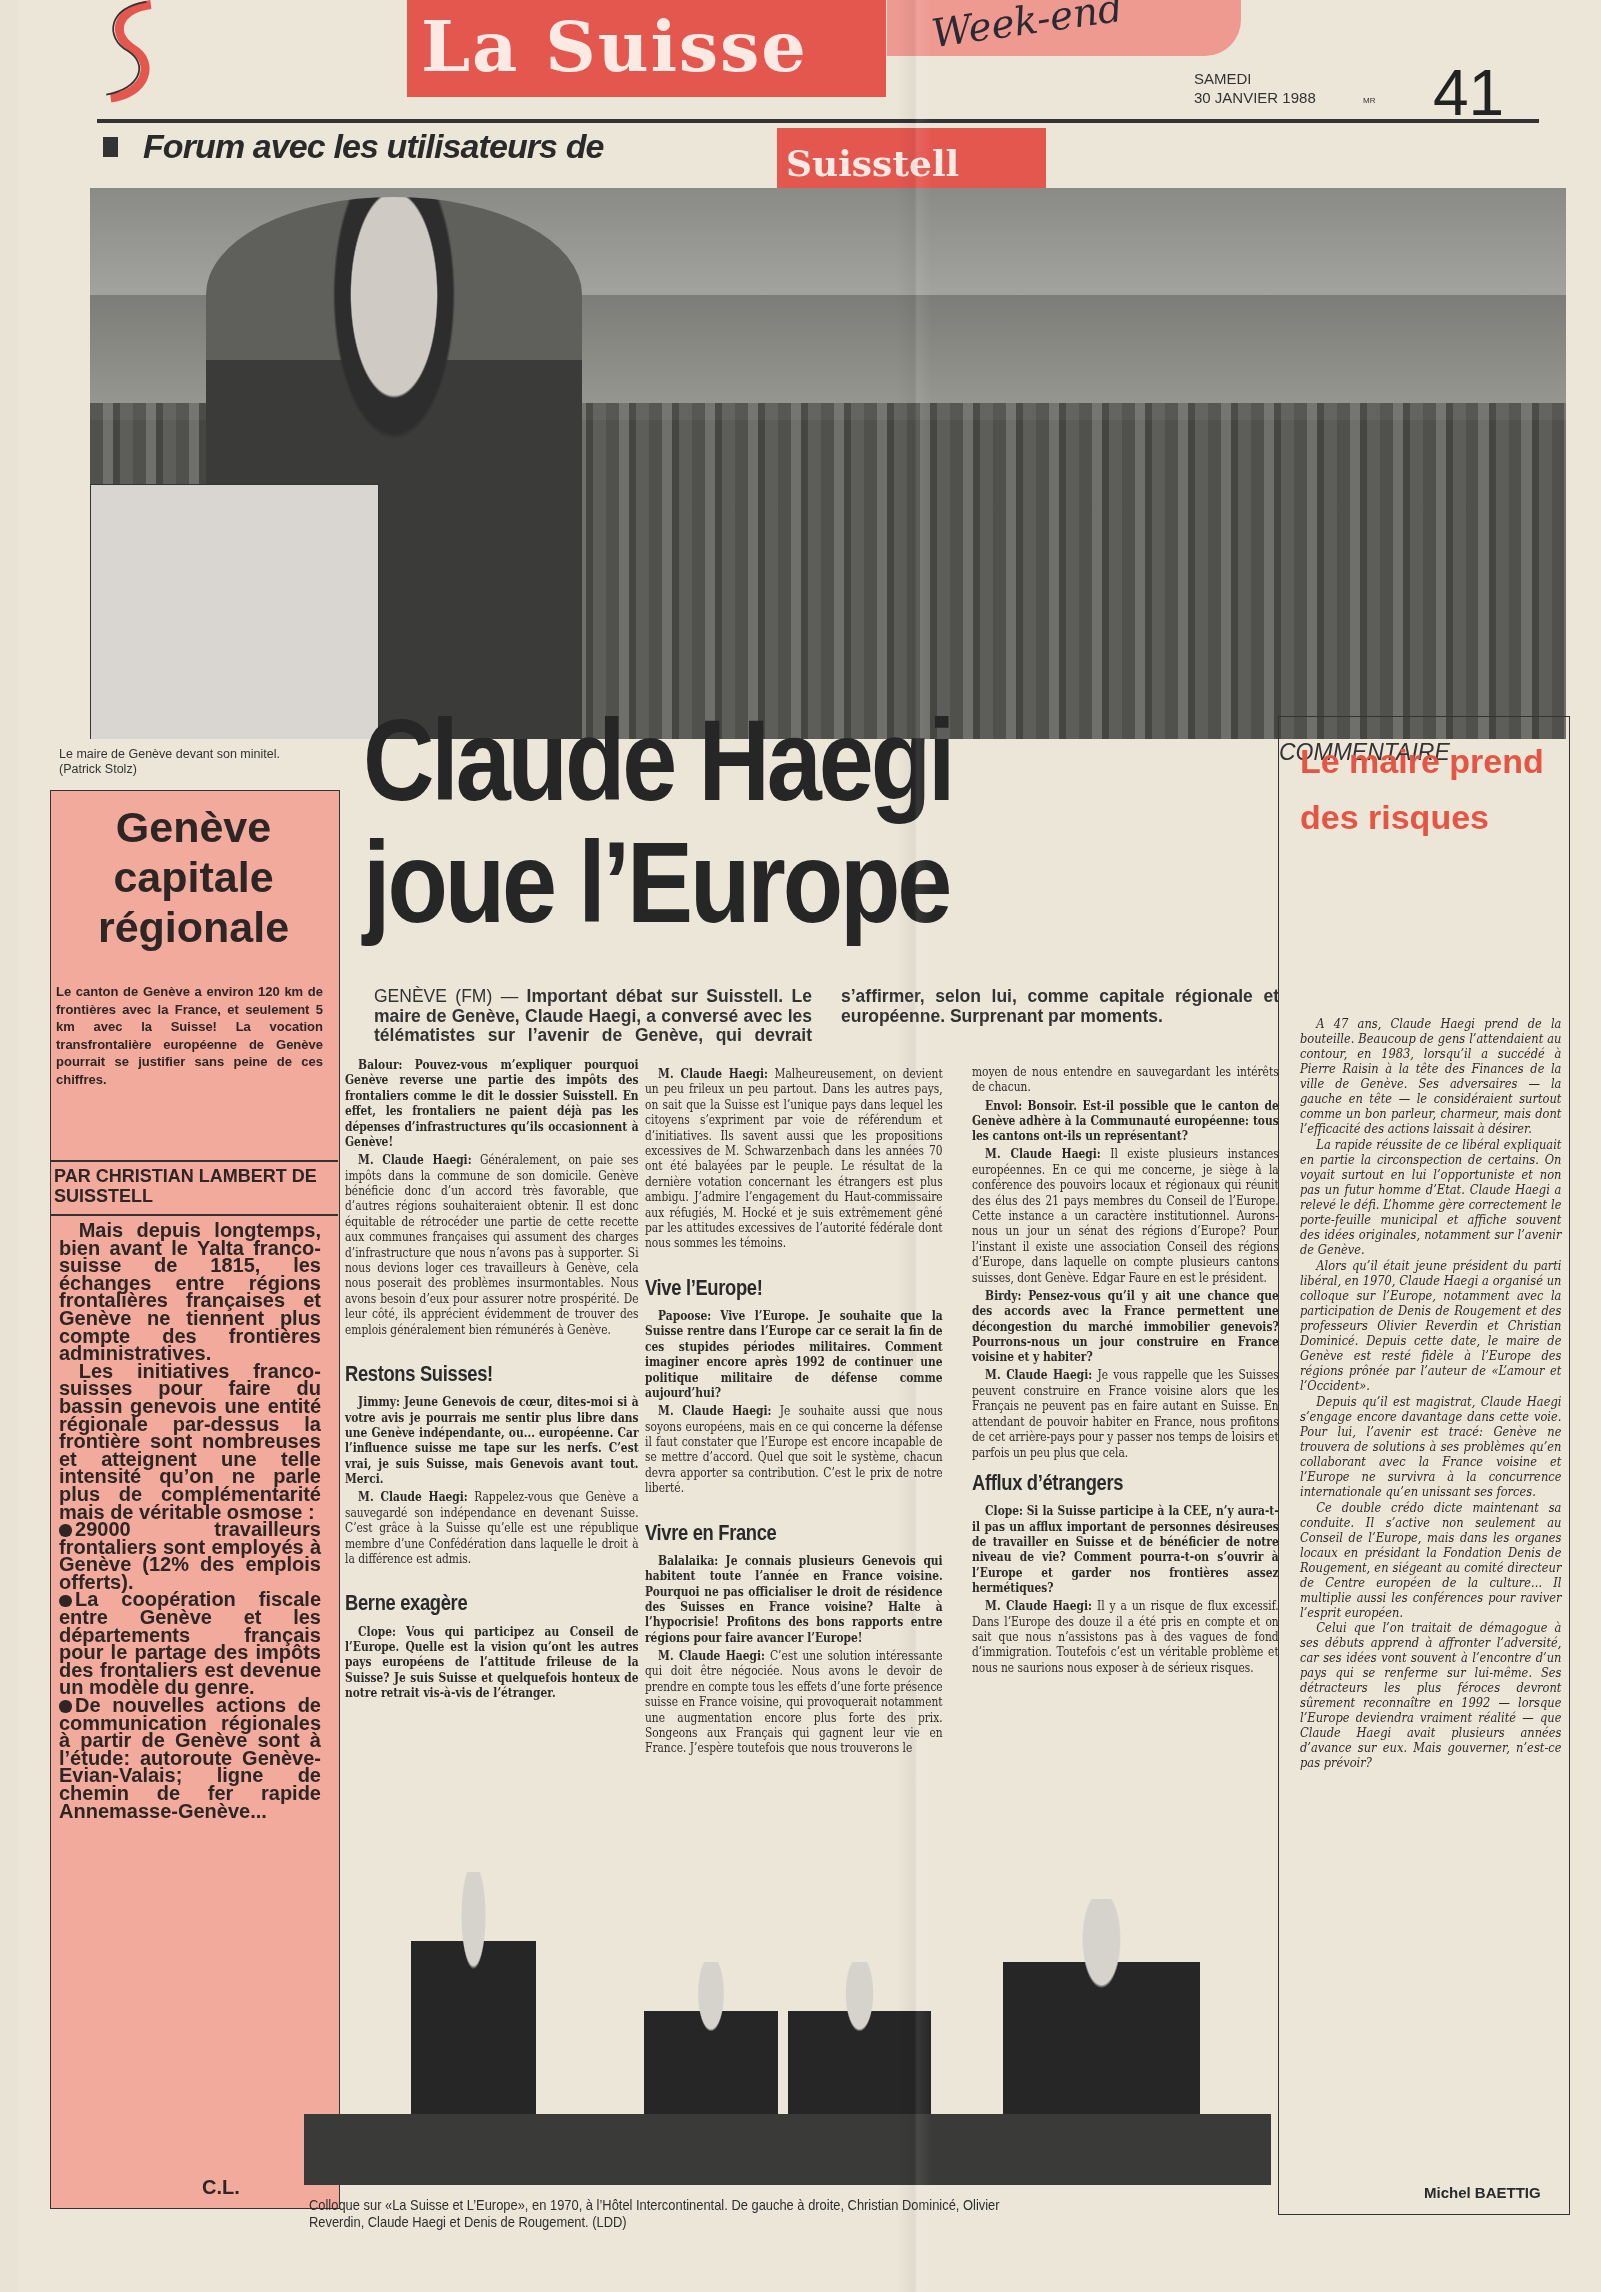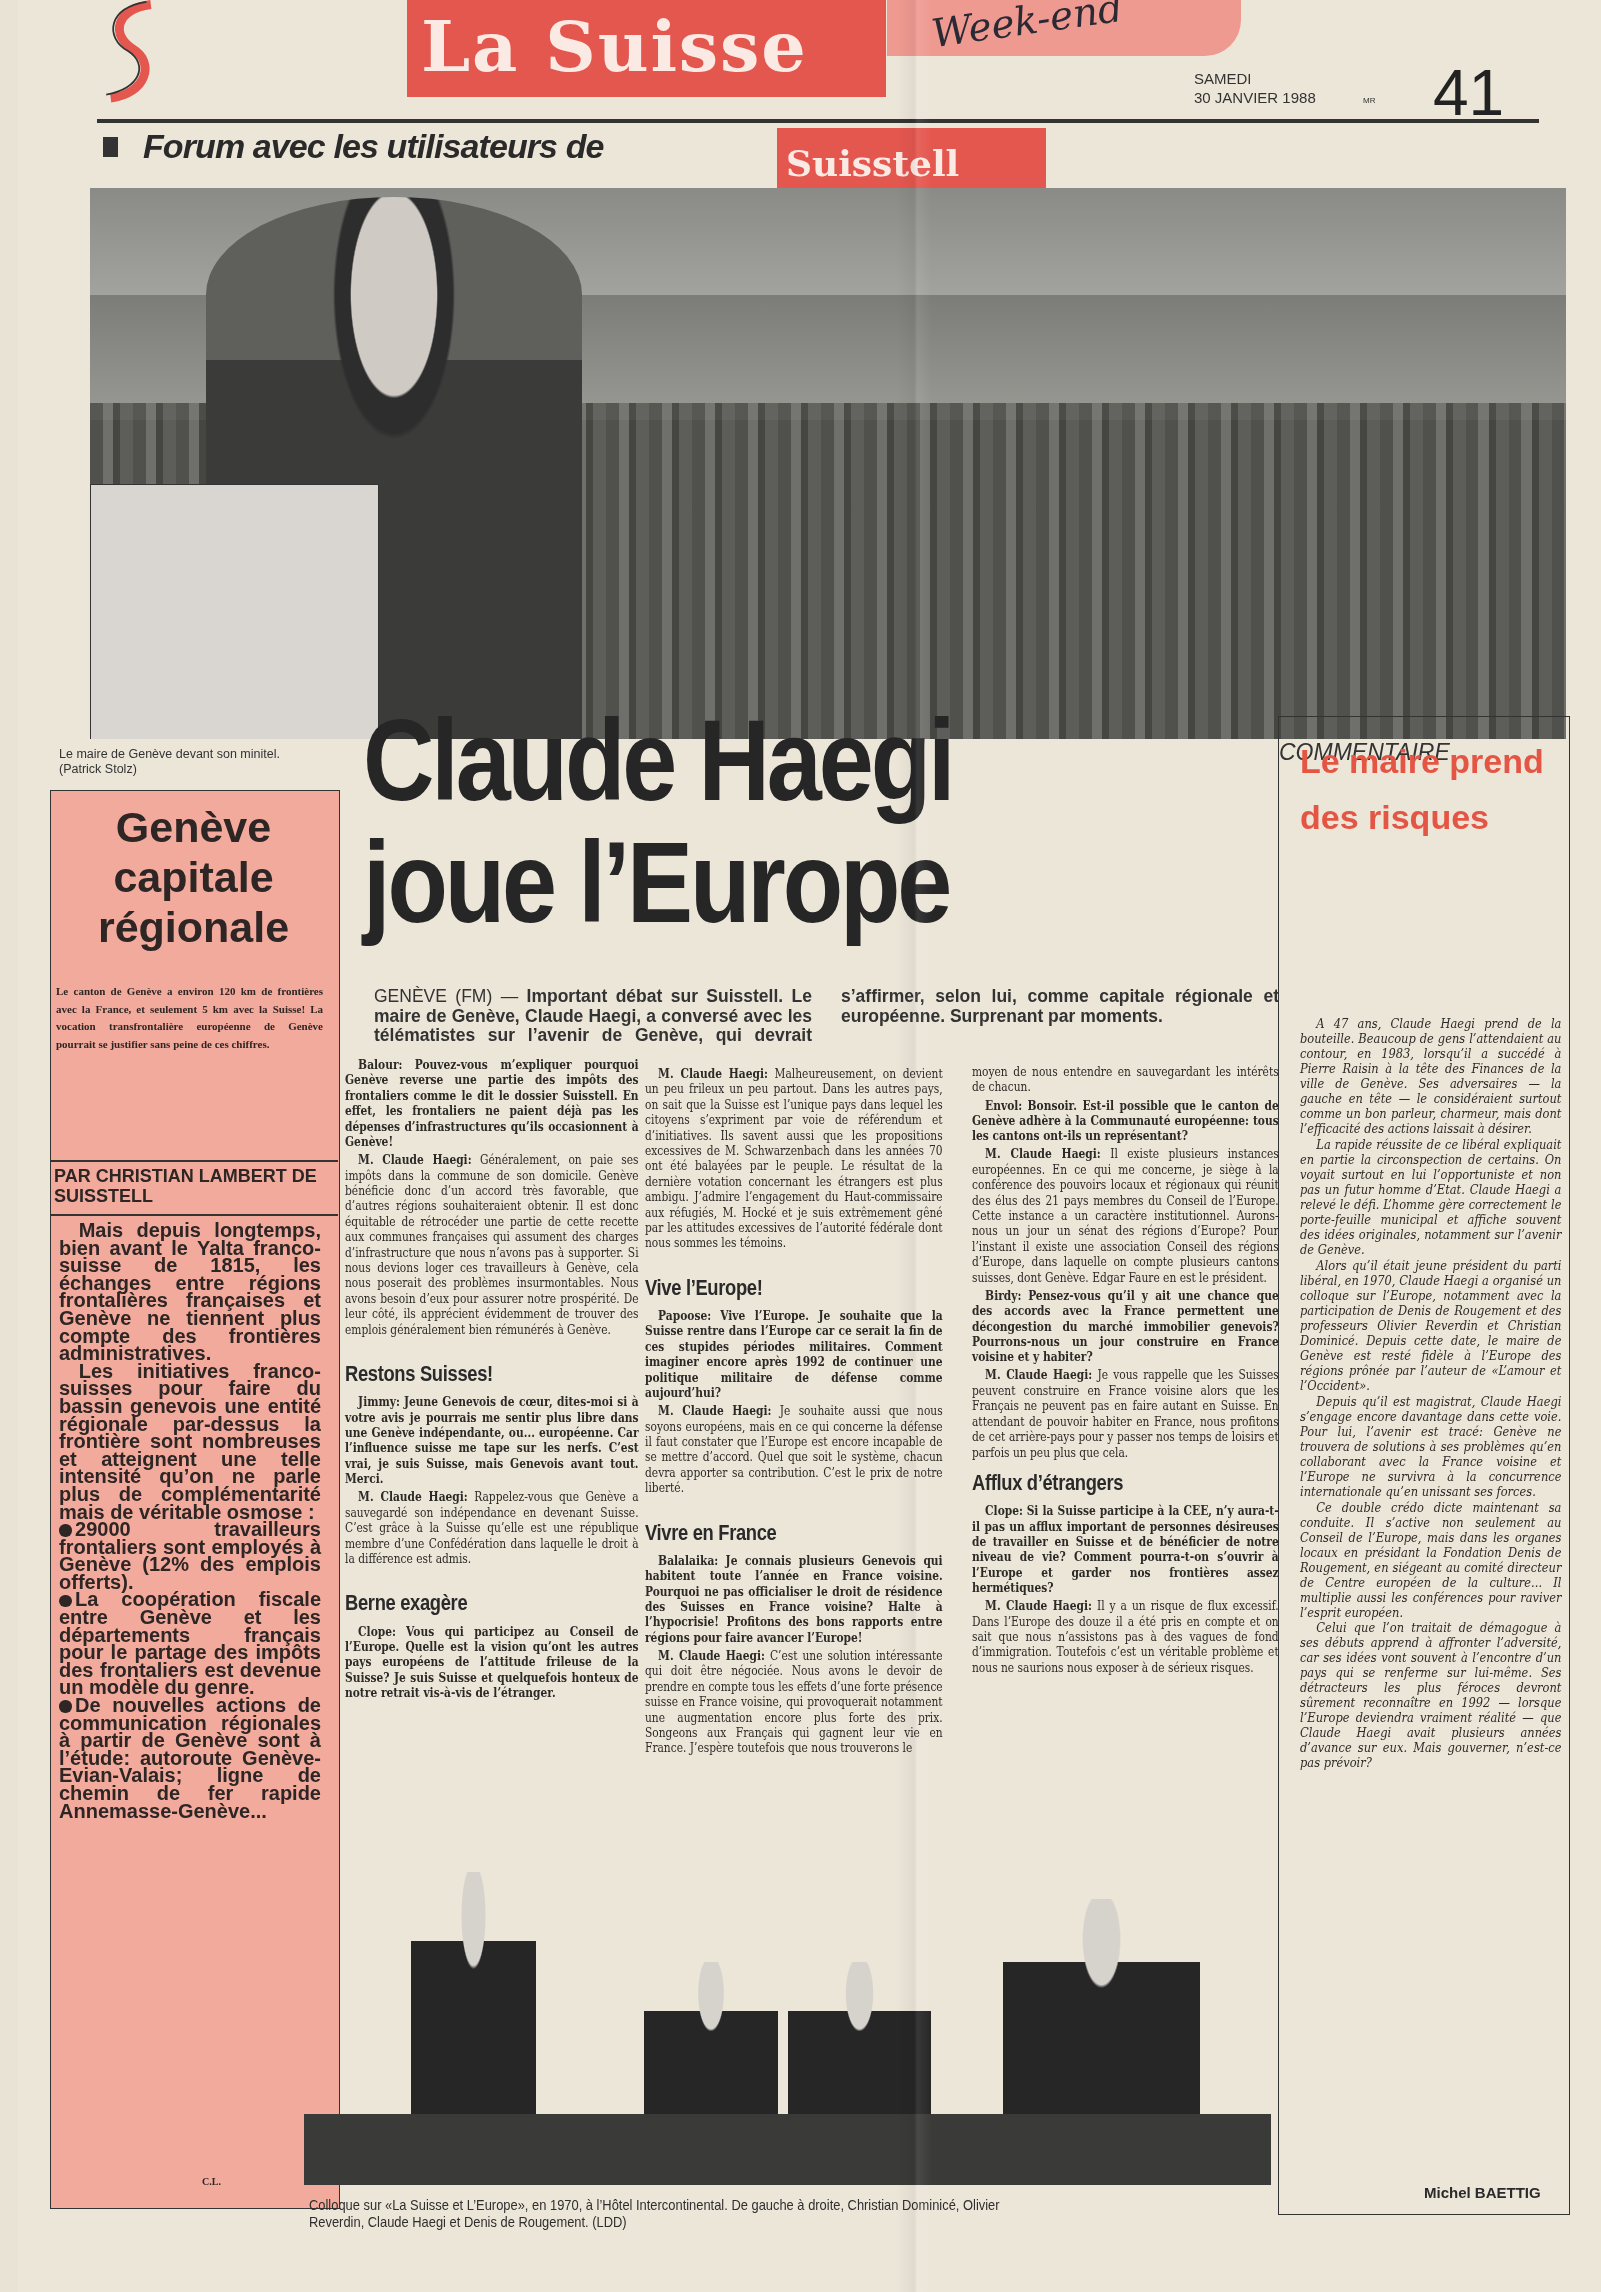--- a/index.html
+++ b/index.html
@@ -47,29 +47,29 @@
 
   
   .headline { left: 363px; top: 699px; width: 851px; font-family: "Liberation Sans", sans-serif; font-weight: bold;
               font-size: 115px; line-height: 122px; color: #262626; letter-spacing: -3.6px; transform: scaleX(0.86); transform-origin: left top; }
   .lede { left: 374px; top: 987px; width: 573px; font-family: "Liberation Sans", sans-serif; font-size: 17.5px; line-height: 19.7px; color: #333; text-align: justify; }
   .lede b { font-weight: bold; }
 
   
   .pink { left: 50px; top: 790px; width: 288px; height: 1417px; background: #f2aa9d; border: 1.8px solid #333; }
   .pink-title { left: 59px; top: 802px; width: 269px; text-align: center; font-family: "Liberation Sans", sans-serif; font-weight: bold; font-size: 43px; line-height: 50px; color: #2d2624; }
-  .pink-lede { left: 56px; top: 983px; width: 267px; font-family: Liberation Serif, serif; font-weight: bold; font-size: 11px; line-height: 17.5px; text-align: justify; color: #2d2624; }
+  .pink-lede { left: 56px; top: 983px; width: 267px; font-family: Liberation Sans, sans-serif; font-weight: bold; font-size: 13px; line-height: 17.5px; text-align: justify; color: #2d2624; }
   .pink-rule-1 { left: 50px; top: 1160px; width: 288px; height: 1.8px; background: #333; }
   .pink-byline { left: 54px; top: 1167px; width: 269px; font-family: "Liberation Sans", sans-serif; font-weight: bold; font-size: 18px; line-height: 19.7px; color: #2d2624; }
   .pink-rule-2 { left: 50px; top: 1214px; width: 288px; height: 1.8px; background: #333; }
   .pink-body { left: 30px; top: 1222px; width: 288px; font-family: "Liberation Sans", sans-serif; font-weight: bold; font-size: 20px; line-height: 17.6px; text-align: justify; color: #2d2624; }
   .pink-body p { margin: 0; text-indent: 19.7px; }
   .pink-body .bul { text-indent: 0; }
   .bullet { display: inline-block; width: 12.5px; height: 12.5px; border-radius: 50%; background: #2d2624; margin-right: 3.6px; vertical-align: -0.9px; }
-  .pink-sign { left: 202px; top: 2176px; font-family: Liberation Serif, serif; font-weight: bold; font-size: 10px; color: #2d2624; }
+  .pink-sign { left: 202px; top: 2176px; font-family: Liberation Sans, sans-serif; font-weight: bold; font-size: 20px; color: #2d2624; }
 
   
   .col { font-family: "DejaVu Serif", serif; font-size: 13px; line-height: 15.4px; color: #2c2a27; text-align: justify; transform: scaleX(0.82); transform-origin: left top; }
   .col p { margin: 0 0 2.7px 0; text-indent: 16px; }
   .col b { font-weight: bold; }
   .col .q { font-weight: bold; }
   .col h3 { font-family: "Liberation Sans", sans-serif; font-size: 22.4px; line-height: 27px; margin: 23px 0 7.2px 0; color: #2a2a2a; letter-spacing: -0.4px; }
   .col-1 { left: 345px; top: 1057px; width: 358px; }
   .col-2 { left: 645px; top: 1066px; width: 363px; }
   .col-3 { left: 972px; top: 1064px; width: 374px; }

